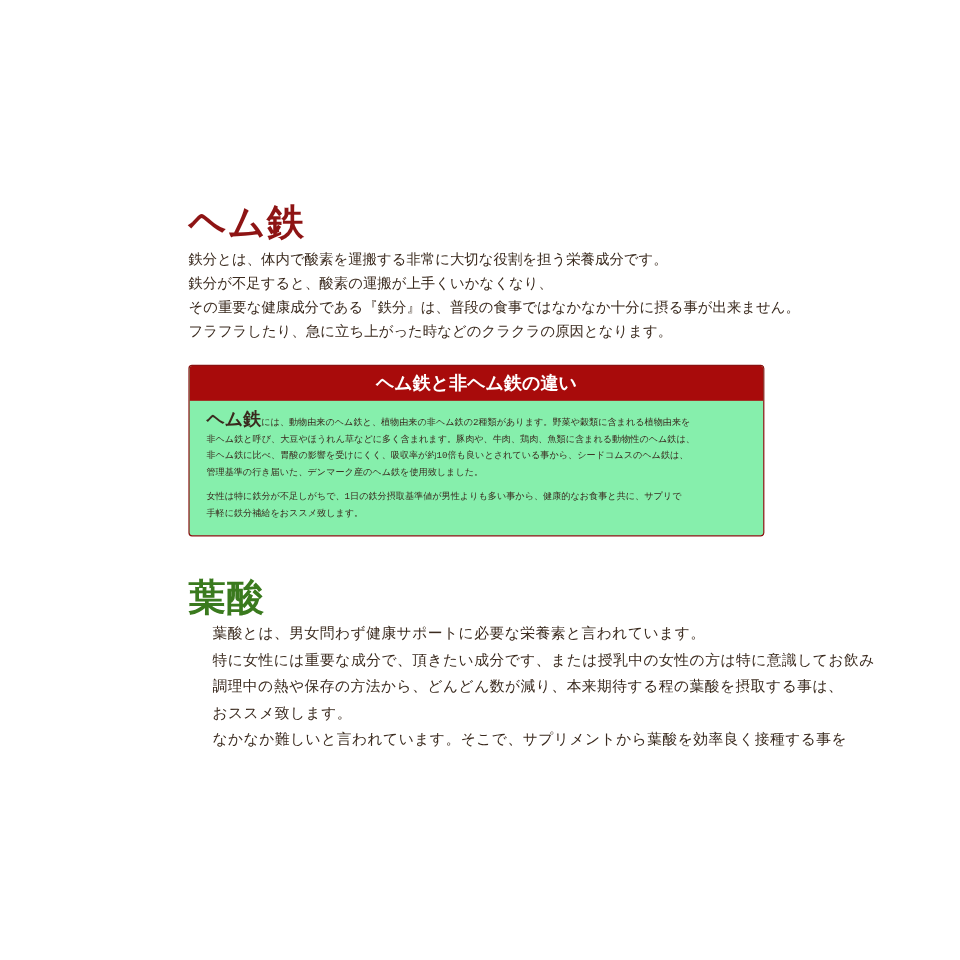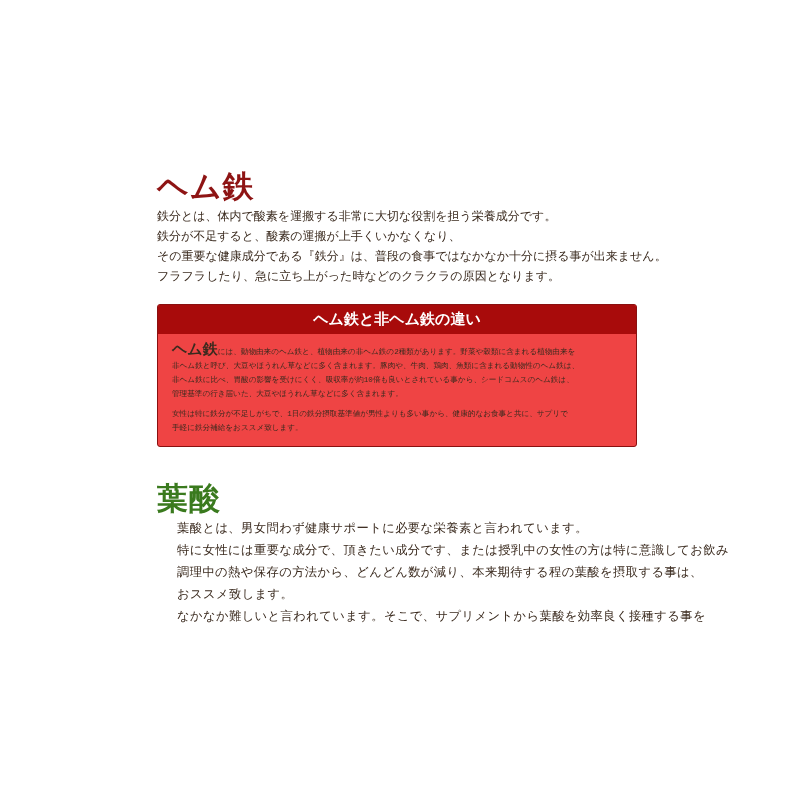--- a/index.html
+++ b/index.html
@@ -5,21 +5,21 @@
   html, body { margin:0; padding:0; background:#ffffff; }
   body { width:800px; height:800px; position:relative; overflow:hidden;
          font-family:"DejaVu Sans", sans-serif; color:#3a2a1e; }
   .section { position:absolute; left:157px; width:485px; }
   .title { font-weight:bold; font-size:31px; line-height:36px; margin:0; letter-spacing:1px; }
   .title.red { color:#8e1414; }
   .title.green { color:#3a7a1e; }
   .para { font-size:12px; line-height:20px; color:#3a2a1e; margin:0; white-space:nowrap; }
   .para.jp2 { font-size:12.3px; line-height:22px; letter-spacing:0.4px;margin-left:20px; }
   .box { position:absolute; left:157px; top:304px; width:480px; height:143px;
-         border:1px solid #8a1010; border-radius:3px; background:#ef4444; box-sizing:border-box; overflow:hidden; }
+         border:1px solid #8a1010; border-radius:3px; background:#86efac; box-sizing:border-box; overflow:hidden; }
   .box-header { background:#a80b0b; color:#fff; text-align:center; font-size:15px;
                 font-weight:bold; height:29px; line-height:29px; }
   .box-body { padding:10px 14px 0 14px;font-family:Liberation Mono, monospace; }
   .box-line { font-size:7.6px; line-height:14px; white-space:nowrap; color:#3a2a1e; }
   .lead { font-size:15px; font-weight:bold; }
   .gap { height:6px; }
 </style>
 </head>
 <body>
 
@@ -34,21 +34,21 @@
 </div>
 
 <div class="box">
   <div class="box-header">ヘム鉄と非ヘム鉄の違い</div>
   <div class="box-body">
     <div class="box-line">
       <span class="lead">ヘム鉄</span><span>には、動物由来のヘム鉄と、植物由来の非ヘム鉄の2種類があります。野菜や穀類に含まれる植物由来を</span>
     </div>
     <div class="box-line">非ヘム鉄と呼び、大豆やほうれん草などに多く含まれます。豚肉や、牛肉、鶏肉、魚類に含まれる動物性のヘム鉄は、</div>
     <div class="box-line">非ヘム鉄に比べ、胃酸の影響を受けにくく、吸収率が約10倍も良いとされている事から、シードコムスのヘム鉄は、</div>
-    <div class="box-line">管理基準の行き届いた、大豆やほうれん草などに多く含まれます。</div>
+    <div class="box-line">管理基準の行き届いた、デンマーク産のヘム鉄を使用致しました。</div>
     <div class="gap"></div>
     <div class="box-line">女性は特に鉄分が不足しがちで、1日の鉄分摂取基準値が男性よりも多い事から、健康的なお食事と共に、サプリで</div>
     <div class="box-line">手軽に鉄分補給をおススメ致します。</div>
   </div>
 </div>
 
 <div class="section" style="top:480px;">
   <h1 class="title green">葉酸</h1>
   <div style="margin-top:1px;">
     <p class="para jp2">葉酸とは、男女問わず健康サポートに必要な栄養素と言われています。</p>

